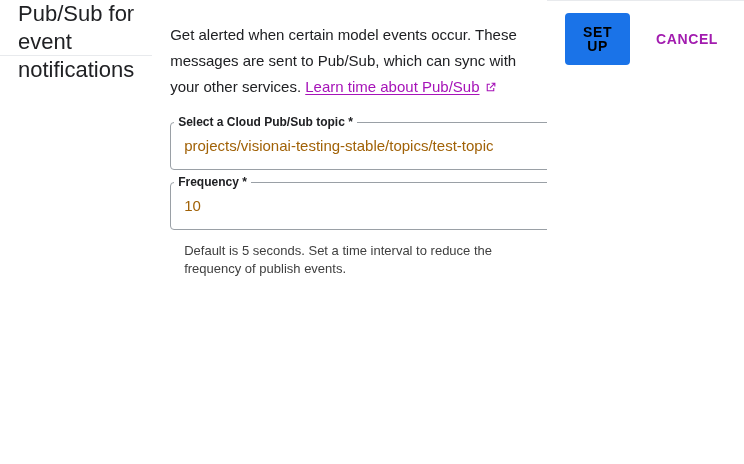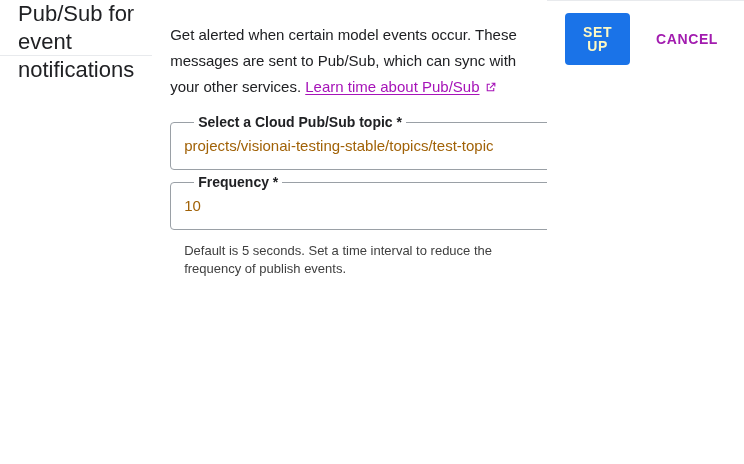--- a/index.html
+++ b/index.html
@@ -87,24 +87,24 @@
     position: absolute;
     inset: 0;
     border: 1px solid #9aa0a6;
     border-radius: 4px;
     pointer-events: none;
   }
   
   .field-label {
     position: absolute;
     top: -8px;
-    left: 24px;
+    left: 4px;
     padding: 0 4px;
     background: #ffffff;
-    font-size: 14px;
+    font-size: 12px;
     line-height: 16px;
     font-weight: bold;
     color: #202124;
     white-space: nowrap;
     z-index: 2;
   }
   .field-content {
     position: absolute;
     inset: 0;
     display: flex;
@@ -163,21 +163,21 @@
     font-size: 14px;
     font-weight: bold;
     letter-spacing: 0.6px;
     border: none;
     border-radius: 4px;
     cursor: pointer;
     line-height: 1;
   }
   .btn-primary {
     background: #1a73e8;
-    color: #fef9c3;
+    color: #000000;
     padding: 12px 18px;
   }
   .btn-text {
     background: transparent;
     color: #a21caf;
     padding: 12px 8px;
   }
 </style>
 </head>
 <body>

